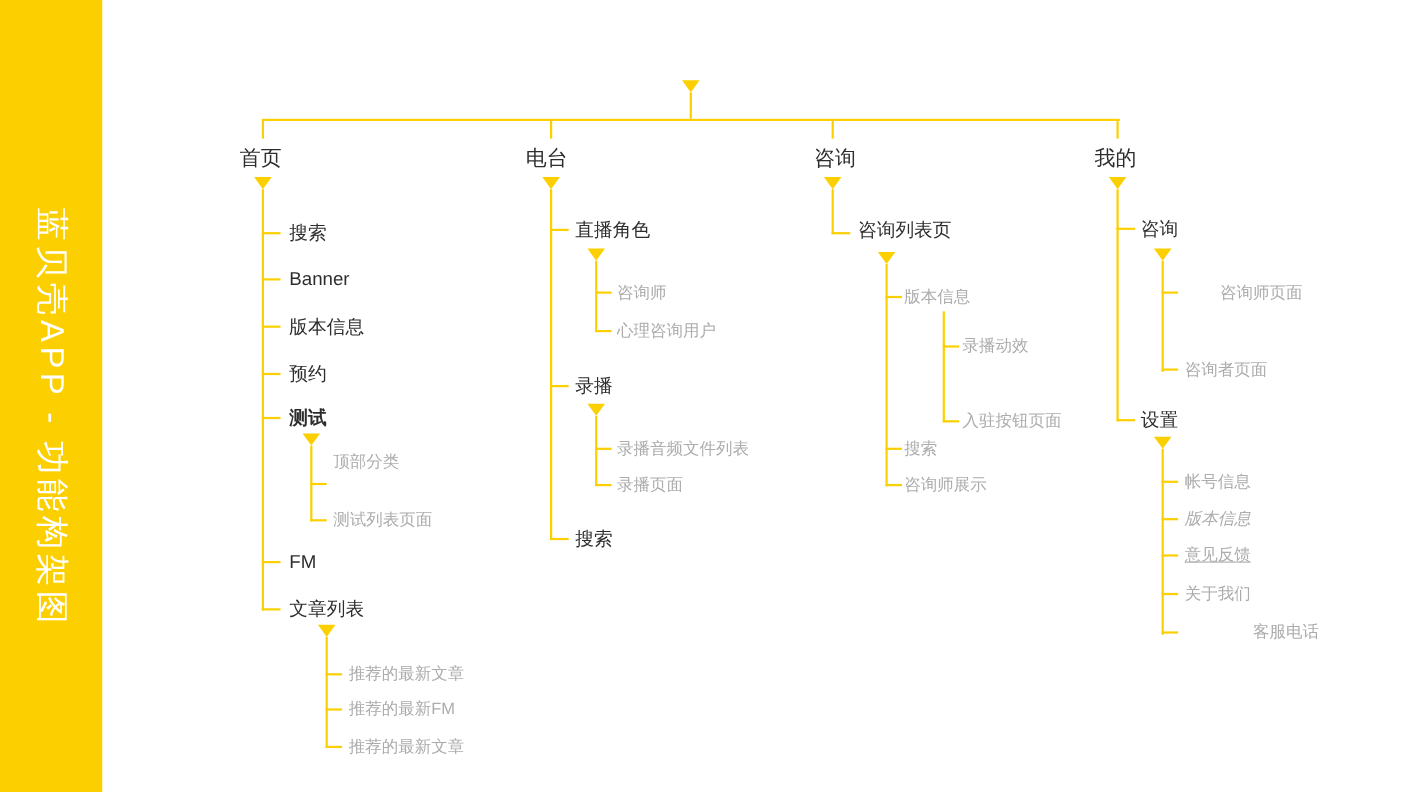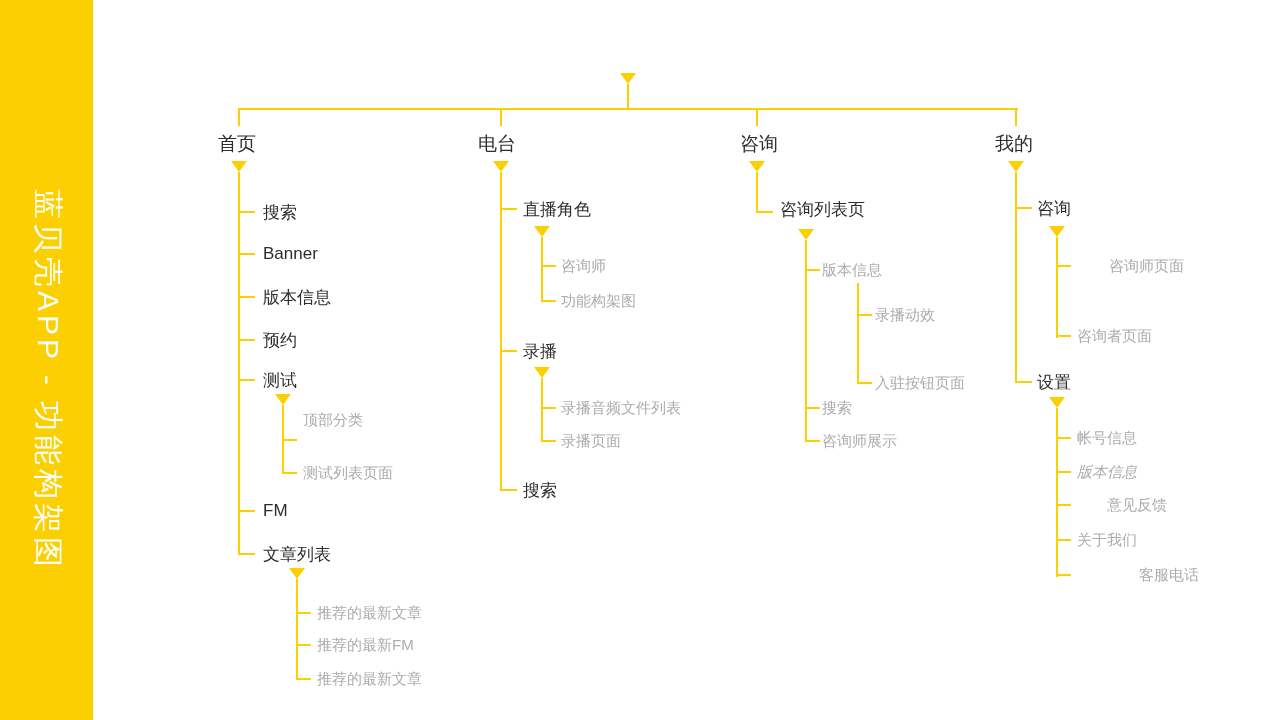--- a/index.html
+++ b/index.html
@@ -110,43 +110,43 @@
     <div class="tri" style="left: 1049px; top: 226px;"></div>
     <div class="tri" style="left: 1049px; top: 397px;"></div>
     <div class="node branch" style="left: 218px; top: 144px;">首页</div>
     <div class="node branch" style="left: 478px; top: 144px;">电台</div>
     <div class="node branch" style="left: 740px; top: 144px;">咨询</div>
     <div class="node branch" style="left: 995px; top: 144px;">我的</div>
     <div class="node item" style="left: 263px; top: 212px;">搜索</div>
     <div class="node item" style="left: 263px; top: 254px;">Banner</div>
     <div class="node item" style="left: 263px; top: 297px;">版本信息</div>
     <div class="node item" style="left: 263px; top: 340px;">预约</div>
-    <div class="node item" style="left: 263px; top: 380px;">测试</div>
+    <div class="node item" style="left: 263px; top: 380px; font-weight: bold;">测试</div>
     <div class="node item" style="left: 263px; top: 511px;">FM</div>
     <div class="node item" style="left: 263px; top: 554px;">文章列表</div>
     <div class="node sub" style="left: 303px; top: 420px;">顶部分类</div>
     <div class="node sub" style="left: 303px; top: 473px;">测试列表页面</div>
     <div class="node sub" style="left: 317px; top: 613px;">推荐的最新文章</div>
     <div class="node sub" style="left: 317px; top: 645px;">推荐的最新FM</div>
     <div class="node sub" style="left: 317px; top: 679px;">推荐的最新文章</div>
     <div class="node item" style="left: 523px; top: 209px;">直播角色</div>
     <div class="node sub" style="left: 561px; top: 266px;">咨询师</div>
-    <div class="node sub" style="left: 561px; top: 301px;">功能构架图</div>
+    <div class="node sub" style="left: 561px; top: 301px;">心理咨询用户</div>
     <div class="node item" style="left: 523px; top: 351px;">录播</div>
     <div class="node sub" style="left: 561px; top: 408px;">录播音频文件列表</div>
     <div class="node sub" style="left: 561px; top: 441px;">录播页面</div>
     <div class="node item" style="left: 523px; top: 490px;">搜索</div>
     <div class="node item" style="left: 780px; top: 209px;">咨询列表页</div>
     <div class="node sub" style="left: 822px; top: 270px;">版本信息</div>
     <div class="node sub" style="left: 875px; top: 315px;">录播动效</div>
     <div class="node sub" style="left: 875px; top: 383px;">入驻按钮页面</div>
     <div class="node sub" style="left: 822px; top: 408px;">搜索</div>
     <div class="node sub" style="left: 822px; top: 441px;">咨询师展示</div>
     <div class="node item" style="left: 1037px; top: 208px;">咨询</div>
     <div class="node sub" style="left: 1077px; top: 266px; margin-left: 32px;">咨询师页面</div>
     <div class="node sub" style="left: 1077px; top: 336px;">咨询者页面</div>
     <div class="node item" style="left: 1037px; top: 382px;">设置</div>
     <div class="node sub" style="left: 1077px; top: 438px;">帐号信息</div>
     <div class="node sub" style="left: 1077px; top: 472px; font-style: italic;">版本信息</div>
-    <div class="node sub" style="left: 1107px; top: 505px;">意见反馈</div>
+    <div class="node sub" style="left: 1077px; top: 505px; text-decoration: underline;">意见反馈</div>
     <div class="node sub" style="left: 1077px; top: 540px;">关于我们</div>
     <div class="node sub" style="left: 1139px; top: 575px;">客服电话</div>
   </div>
 
 </body></html>

